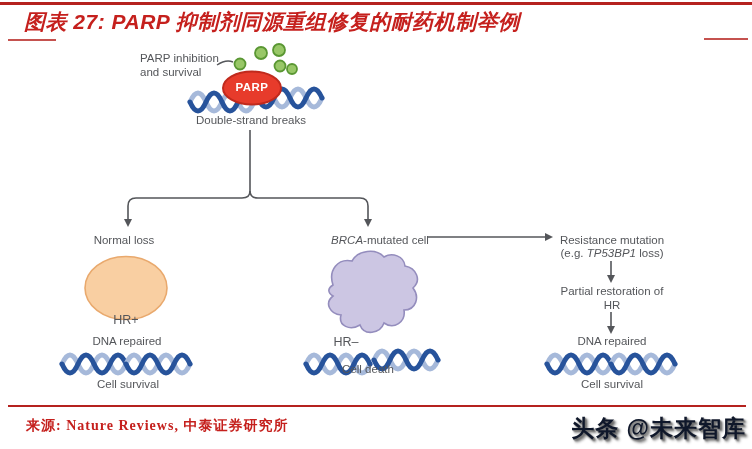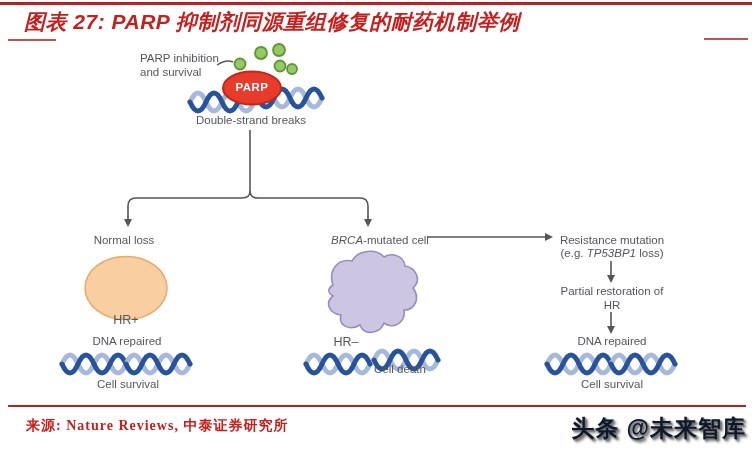--- a/index.html
+++ b/index.html
@@ -122,21 +122,21 @@
   </div>
 
   <div class="lbl lblc hr-lbl" style="left:126px; top:283px;margin-top:30px;">HR+</div>
 
   <div class="lbl lblc hr-lbl" style="left:346px; top:287px;margin-top:48px;">HR–</div>
 
   <div class="lbl lblc" style="left:127px; top:334px;">DNA repaired</div>
 
   <div class="lbl lblc" style="left:128px; top:377px;">Cell survival</div>
 
-  <div class="lbl lblc" style="left:368px; top:362px;margin-left:32px;">Cell death</div>
+  <div class="lbl lblc" style="left:368px; top:362px;">Cell death</div>
 
   <div class="lbl lblc" style="left:612px; top:233px;text-align:center;">Resistance mutation</div>
 
   <div class="lbl lblc" style="left:612px; top:246px;">
     <span>(e.g. </span><span class="it">TP53BP1</span><span> loss)</span>
   </div>
 
   <div class="lbl lblc" style="left:612px; top:284px;">
     <div>Partial restoration of</div>
     <div>HR</div>

